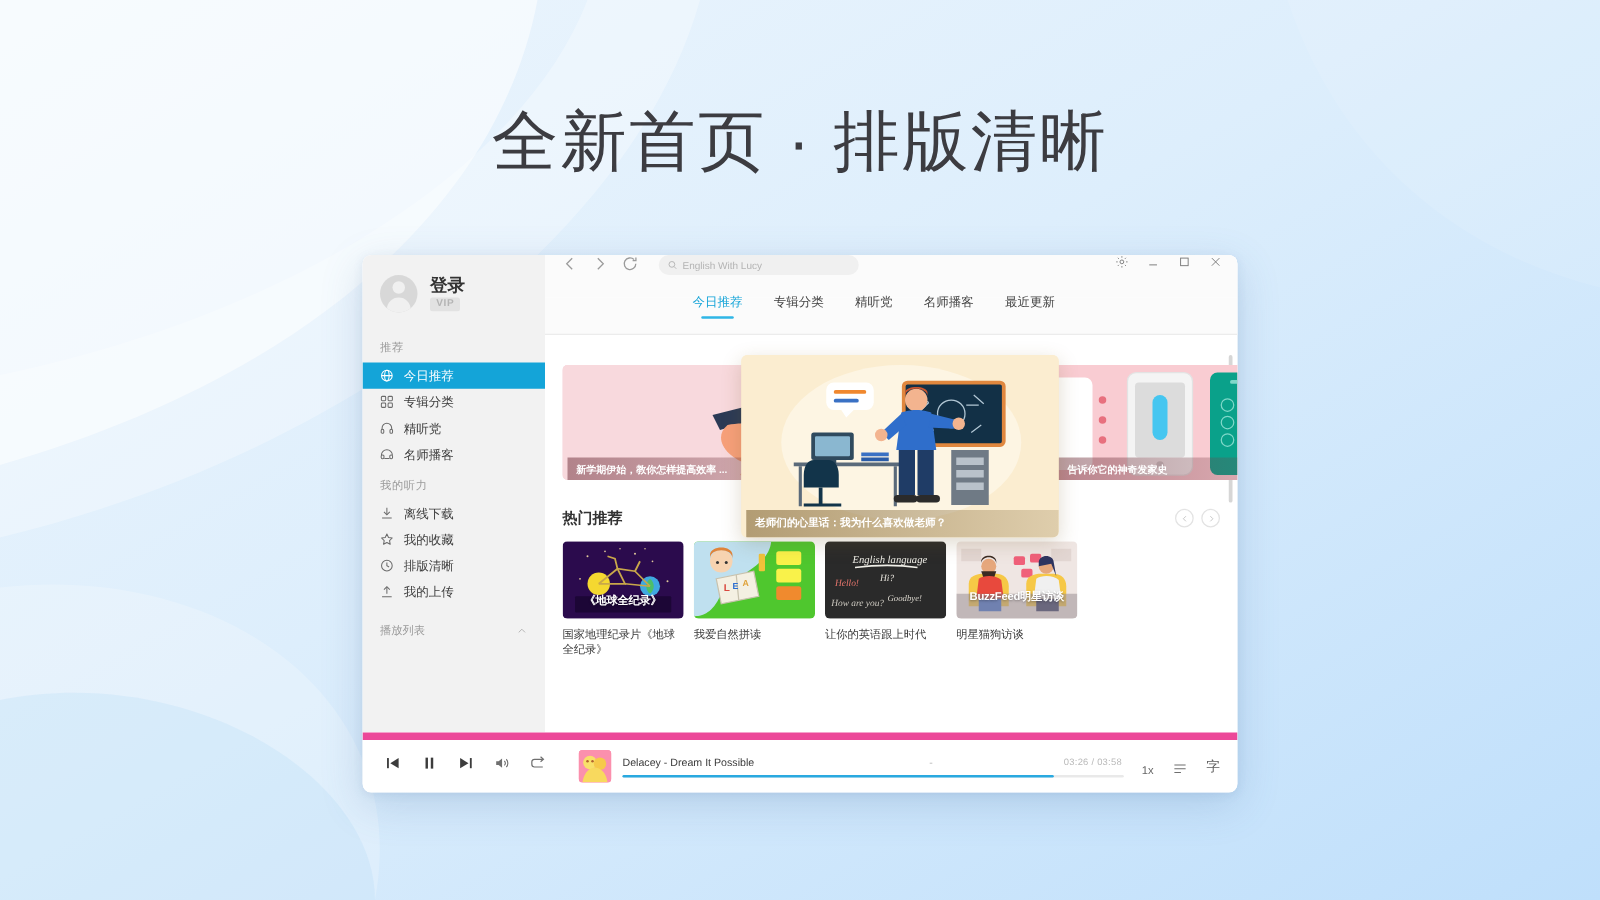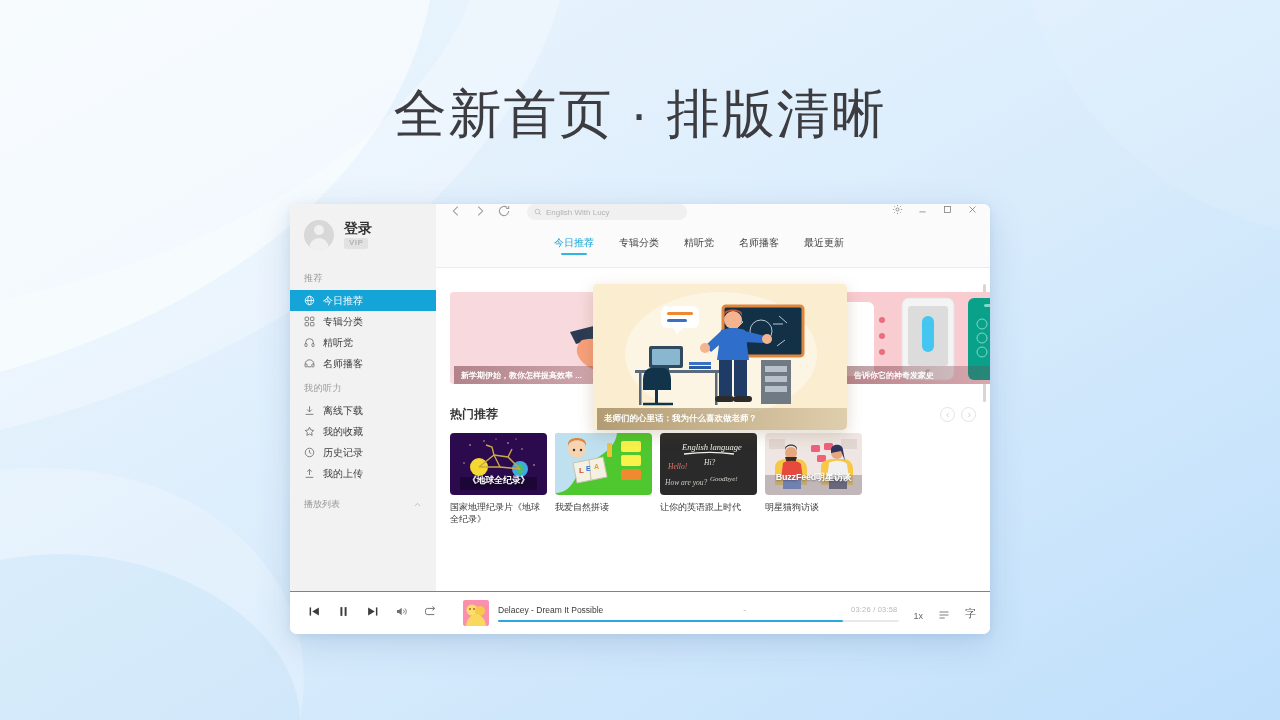--- a/index.html
+++ b/index.html
@@ -247,21 +247,21 @@
     position:absolute; left:0; right:0; bottom: 8px;
     text-align:center; color:#fff; font-size: 9px; font-weight:700;
     text-shadow: 0 1px 2px rgba(0,0,0,.35);
     letter-spacing: -0.2px;
   }
 
   
   .player {
     height: 42px; flex: none;
     background: #ffffff;
-    border-top: 1px solid #ec4899;
+    border-top: 6px solid #ec4899;
     display: flex; align-items: center;
     padding: 0 14px 0 18px;
     gap: 0;
   }
   .pbtns { display:flex; align-items:center; gap: 16px; }
   .pbtn svg { width: 13px; height: 13px; }
   .cover {
     width: 26px; height: 26px; border-radius: 3px;
     margin-left: 26px; margin-right: 9px; flex:none;
     overflow:hidden; position:relative;
@@ -369,21 +369,21 @@
           <path d="M8 1.8l1.9 4 4.3.6-3.1 3 .75 4.3L8 11.7 4.15 13.7l.75-4.3-3.1-3 4.3-.6z" stroke-linejoin="round"></path>
         </svg>
         <span>我的收藏</span>
       </div>
 
       <div class="nav-item">
         <svg class="ico" viewBox="0 0 16 16" fill="none" stroke-width="1.2">
           <circle cx="8" cy="8" r="6.2"></circle>
             <path d="M8 4.4V8l2.6 1.6"></path>
         </svg>
-        <span>历史记录</span>
+        <span>排版清晰</span>
       </div>
 
       <div class="nav-item">
         <svg class="ico" viewBox="0 0 16 16" fill="none" stroke-width="1.2">
           <path d="M8 10.2v-8"></path>
             <path d="M4.6 5.4 8 2l3.4 3.4"></path>
             <path d="M2.4 13.6h11.2"></path>
         </svg>
         <span>我的上传</span>
       </div>

